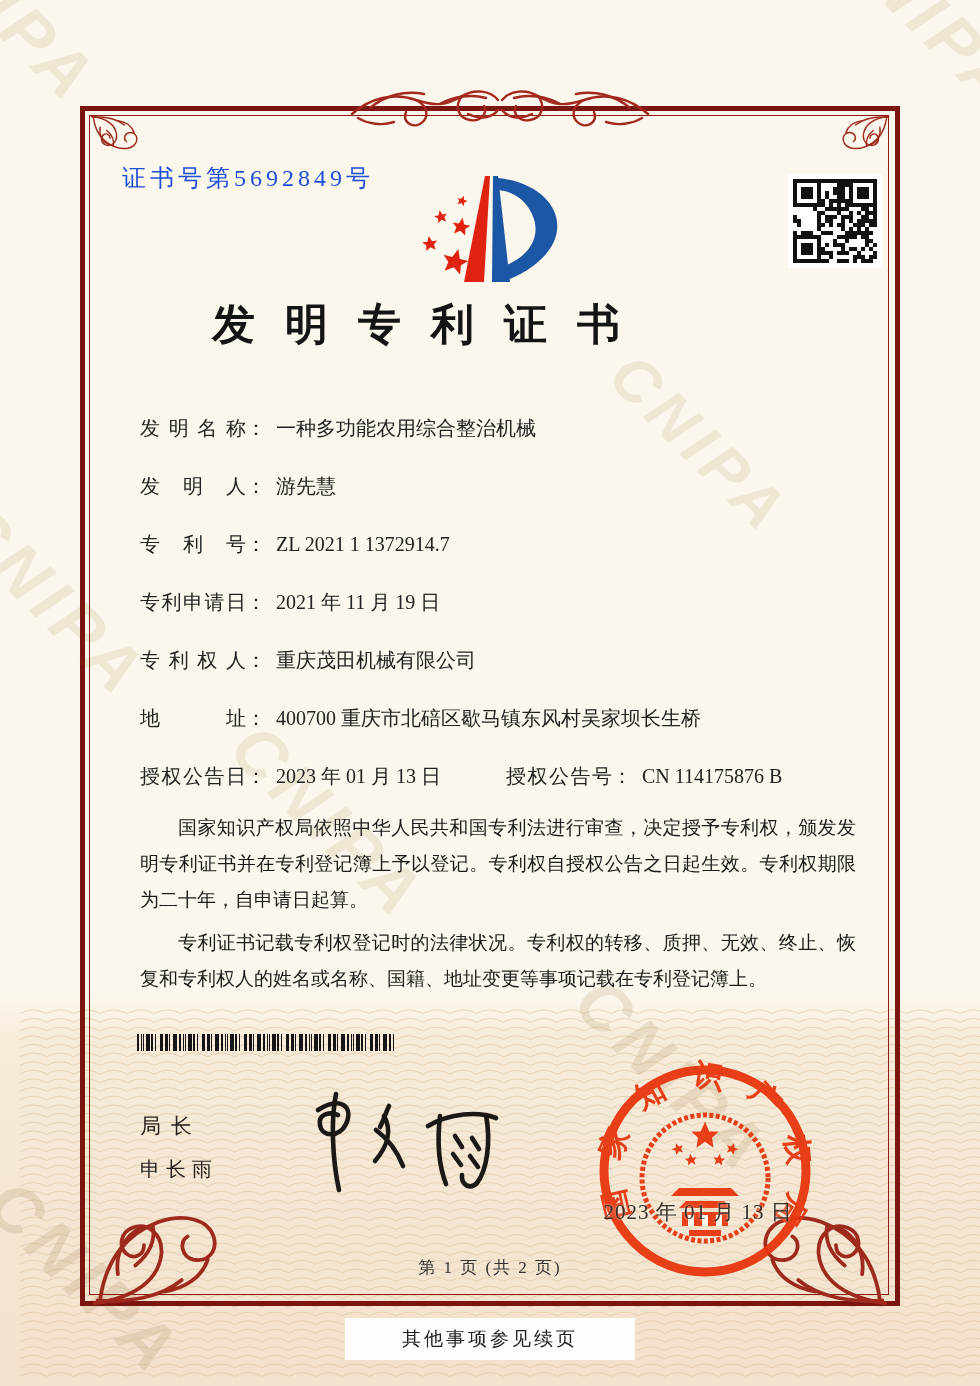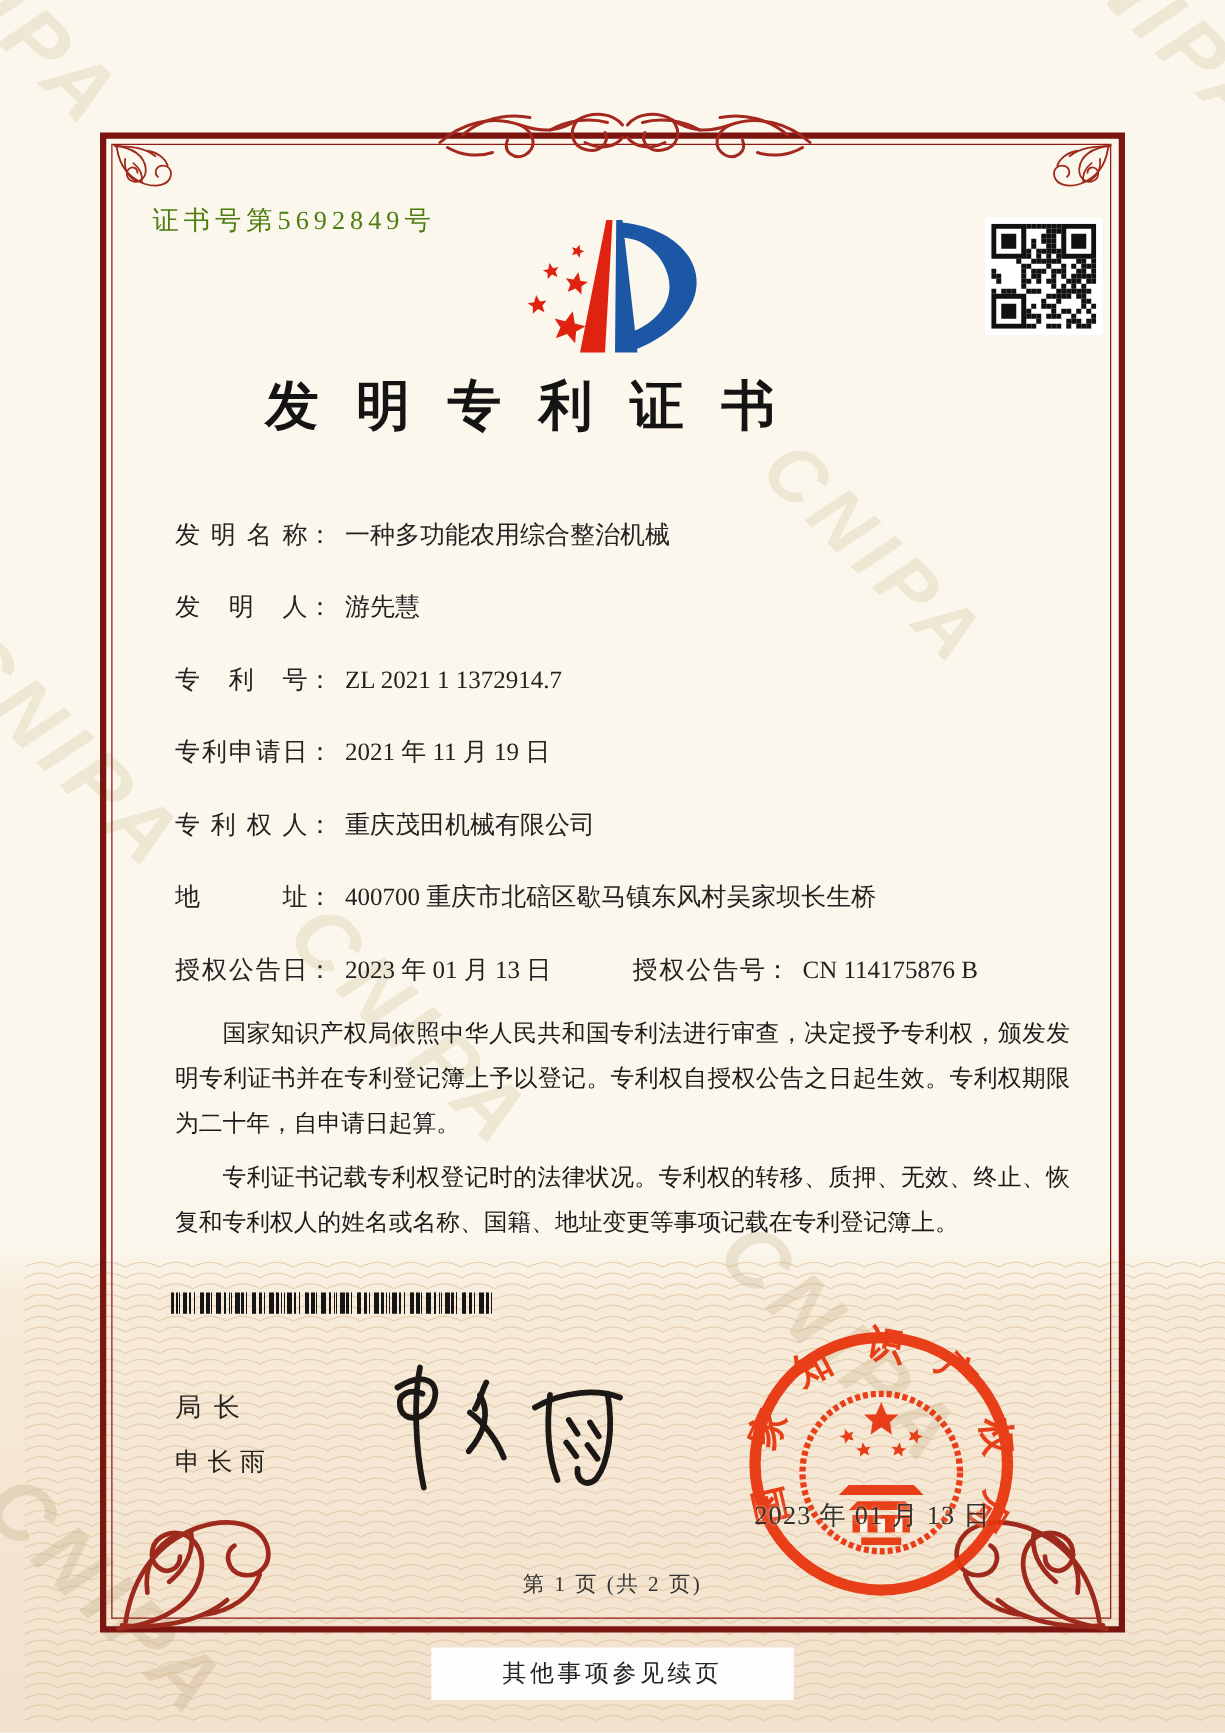--- a/index.html
+++ b/index.html
@@ -15,21 +15,21 @@
         background:linear-gradient(180deg,rgba(247,235,220,0) 0,#f7ebd9 45px,#f2e1cc 100%);}
   .waves{position:absolute;left:0;top:1006px;width:980px;height:380px;z-index:1;opacity:.6;}
 
   
   .frame-outer{position:absolute;left:80px;top:106px;width:810px;height:1190px;border:5px solid #7b1510;z-index:3;}
   .frame-inner{position:absolute;left:89px;top:115px;width:798px;height:1178px;border:1.5px solid #8d1b14;z-index:3;}
   .orn{position:absolute;left:0;top:0;width:980px;height:1386px;z-index:3;pointer-events:none;}
 
   .content{position:absolute;left:0;top:0;width:980px;height:1386px;z-index:4;}
 
-  .cert-no{position:absolute;left:122px;top:162px;font-size:21px;letter-spacing:4px;color:#4d7c0f;}
+  .cert-no{position:absolute;left:122px;top:162px;font-size:24px;letter-spacing:4px;color:#1d4ed8;}
   .logo{position:absolute;left:398px;top:150px;width:200px;height:150px;}
   .qr{position:absolute;left:788px;top:174px;width:94px;height:94px;background:#fff;
       display:flex;align-items:center;justify-content:center;}
 
   .title{position:absolute;left:0;top:296px;width:832px;text-align:center;font-size:43px;font-weight:700;
          letter-spacing:30px;padding-left:30px;box-sizing:border-box;color:#141414;}
 
   .fields{position:absolute;left:140px;top:399px;width:730px;}
   .frow{height:58px;line-height:58px;font-size:20px;color:#222;position:relative;white-space:nowrap;}
   .flab{display:inline-block;width:106px;text-align:justify;text-align-last:justify;vertical-align:bottom;}

